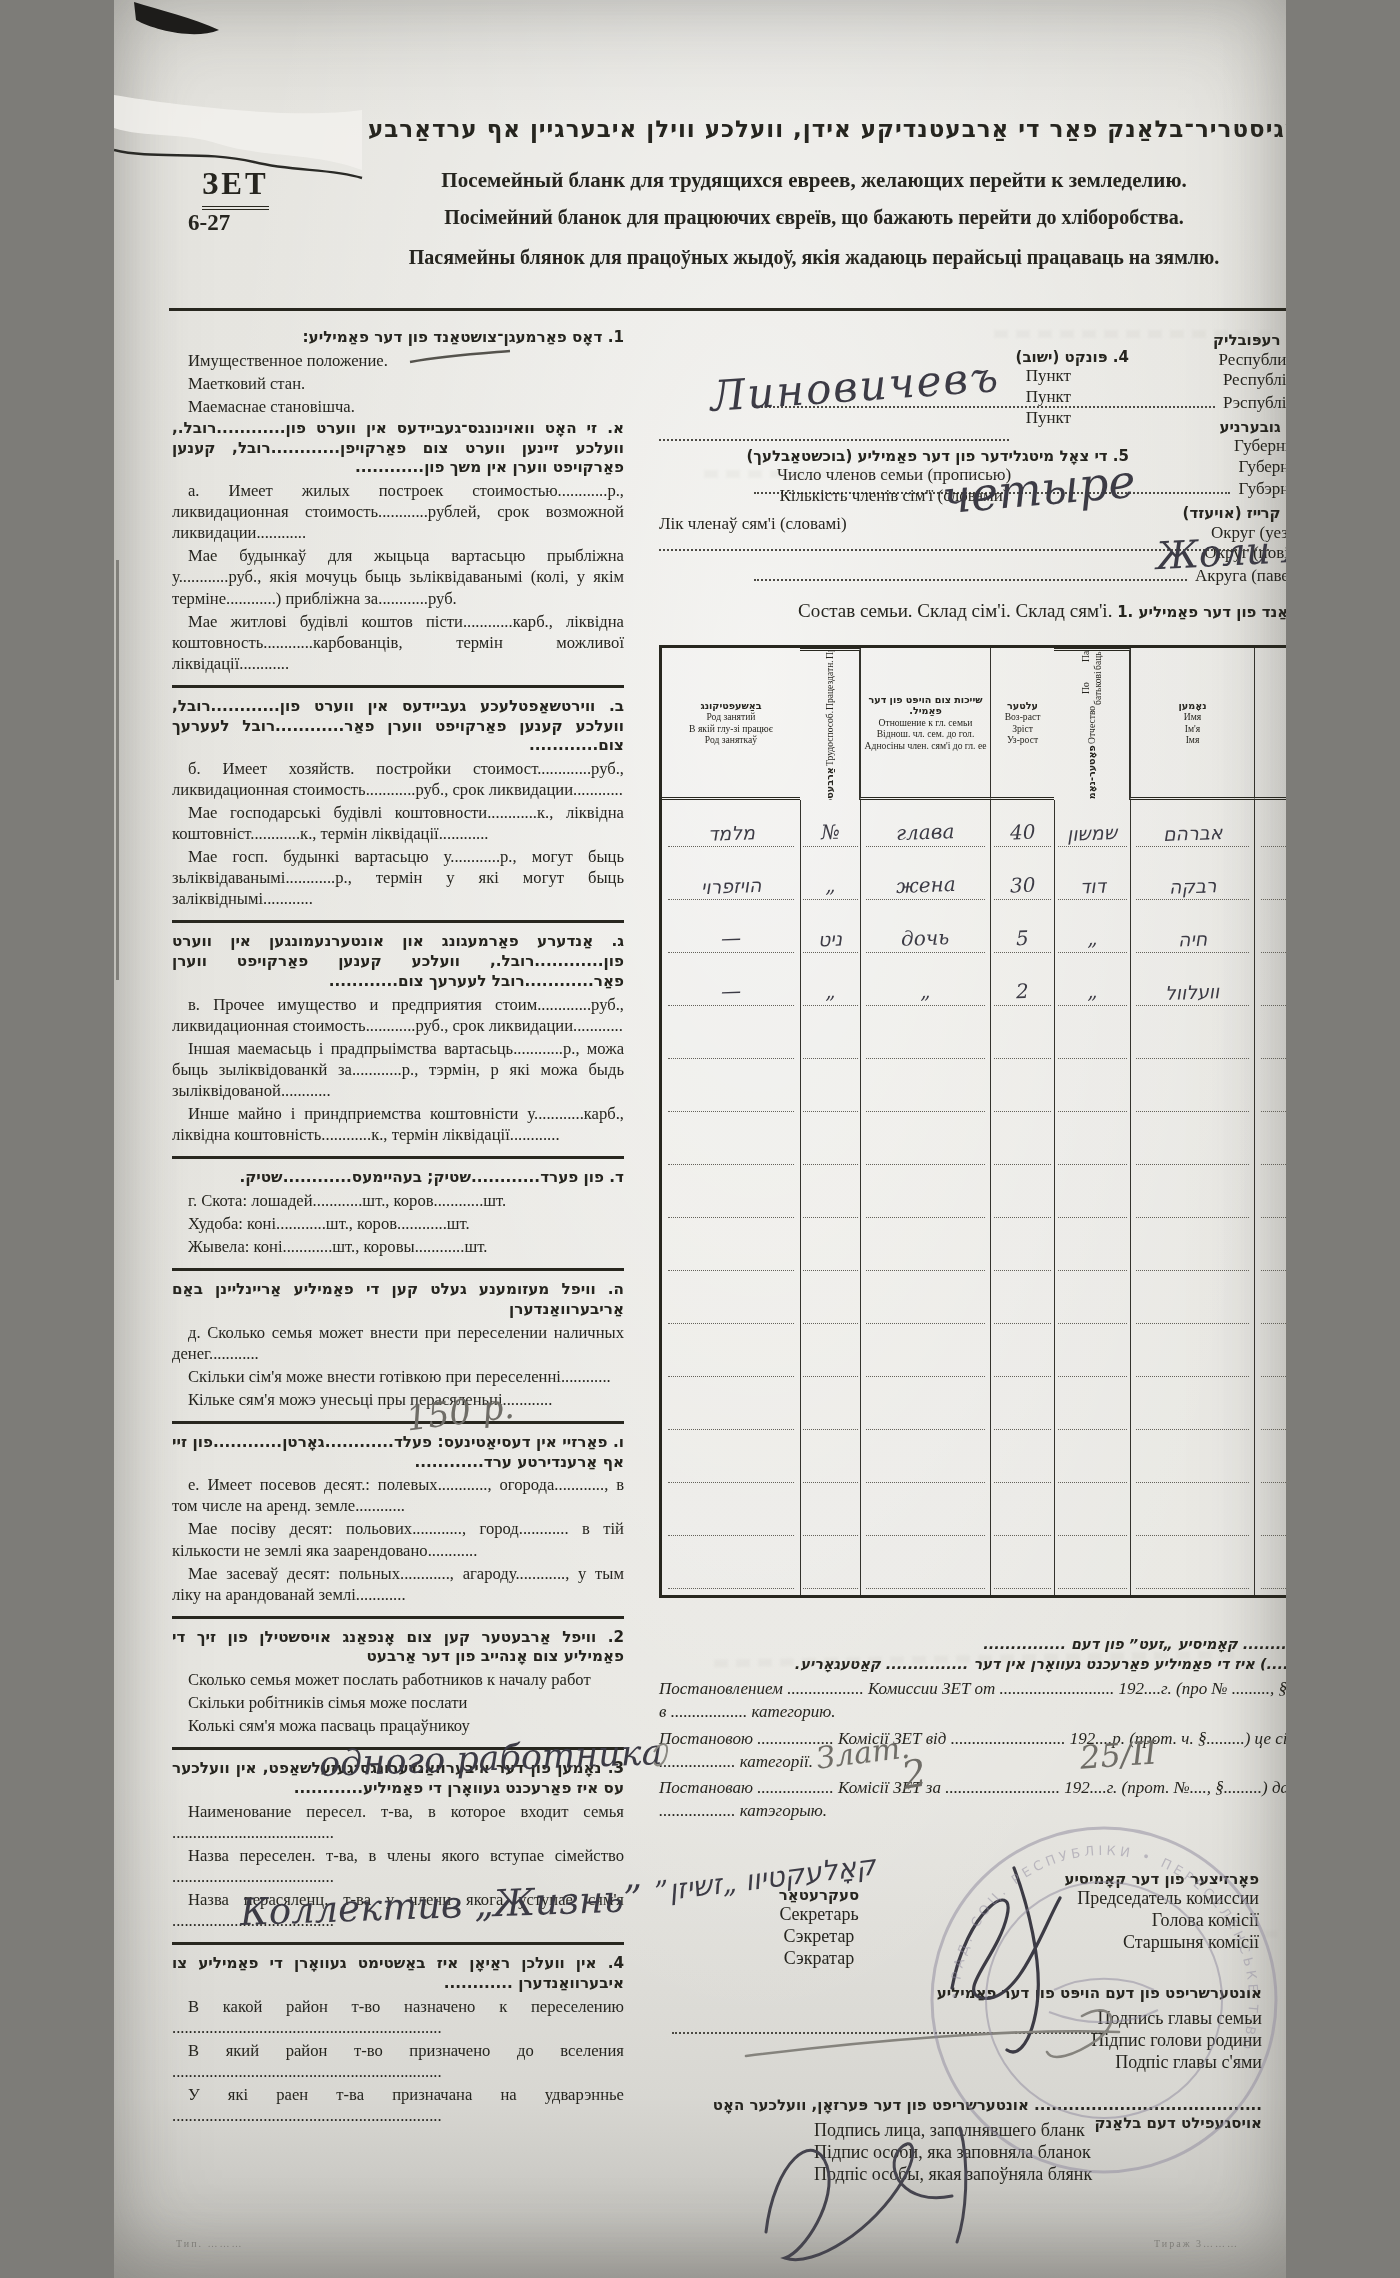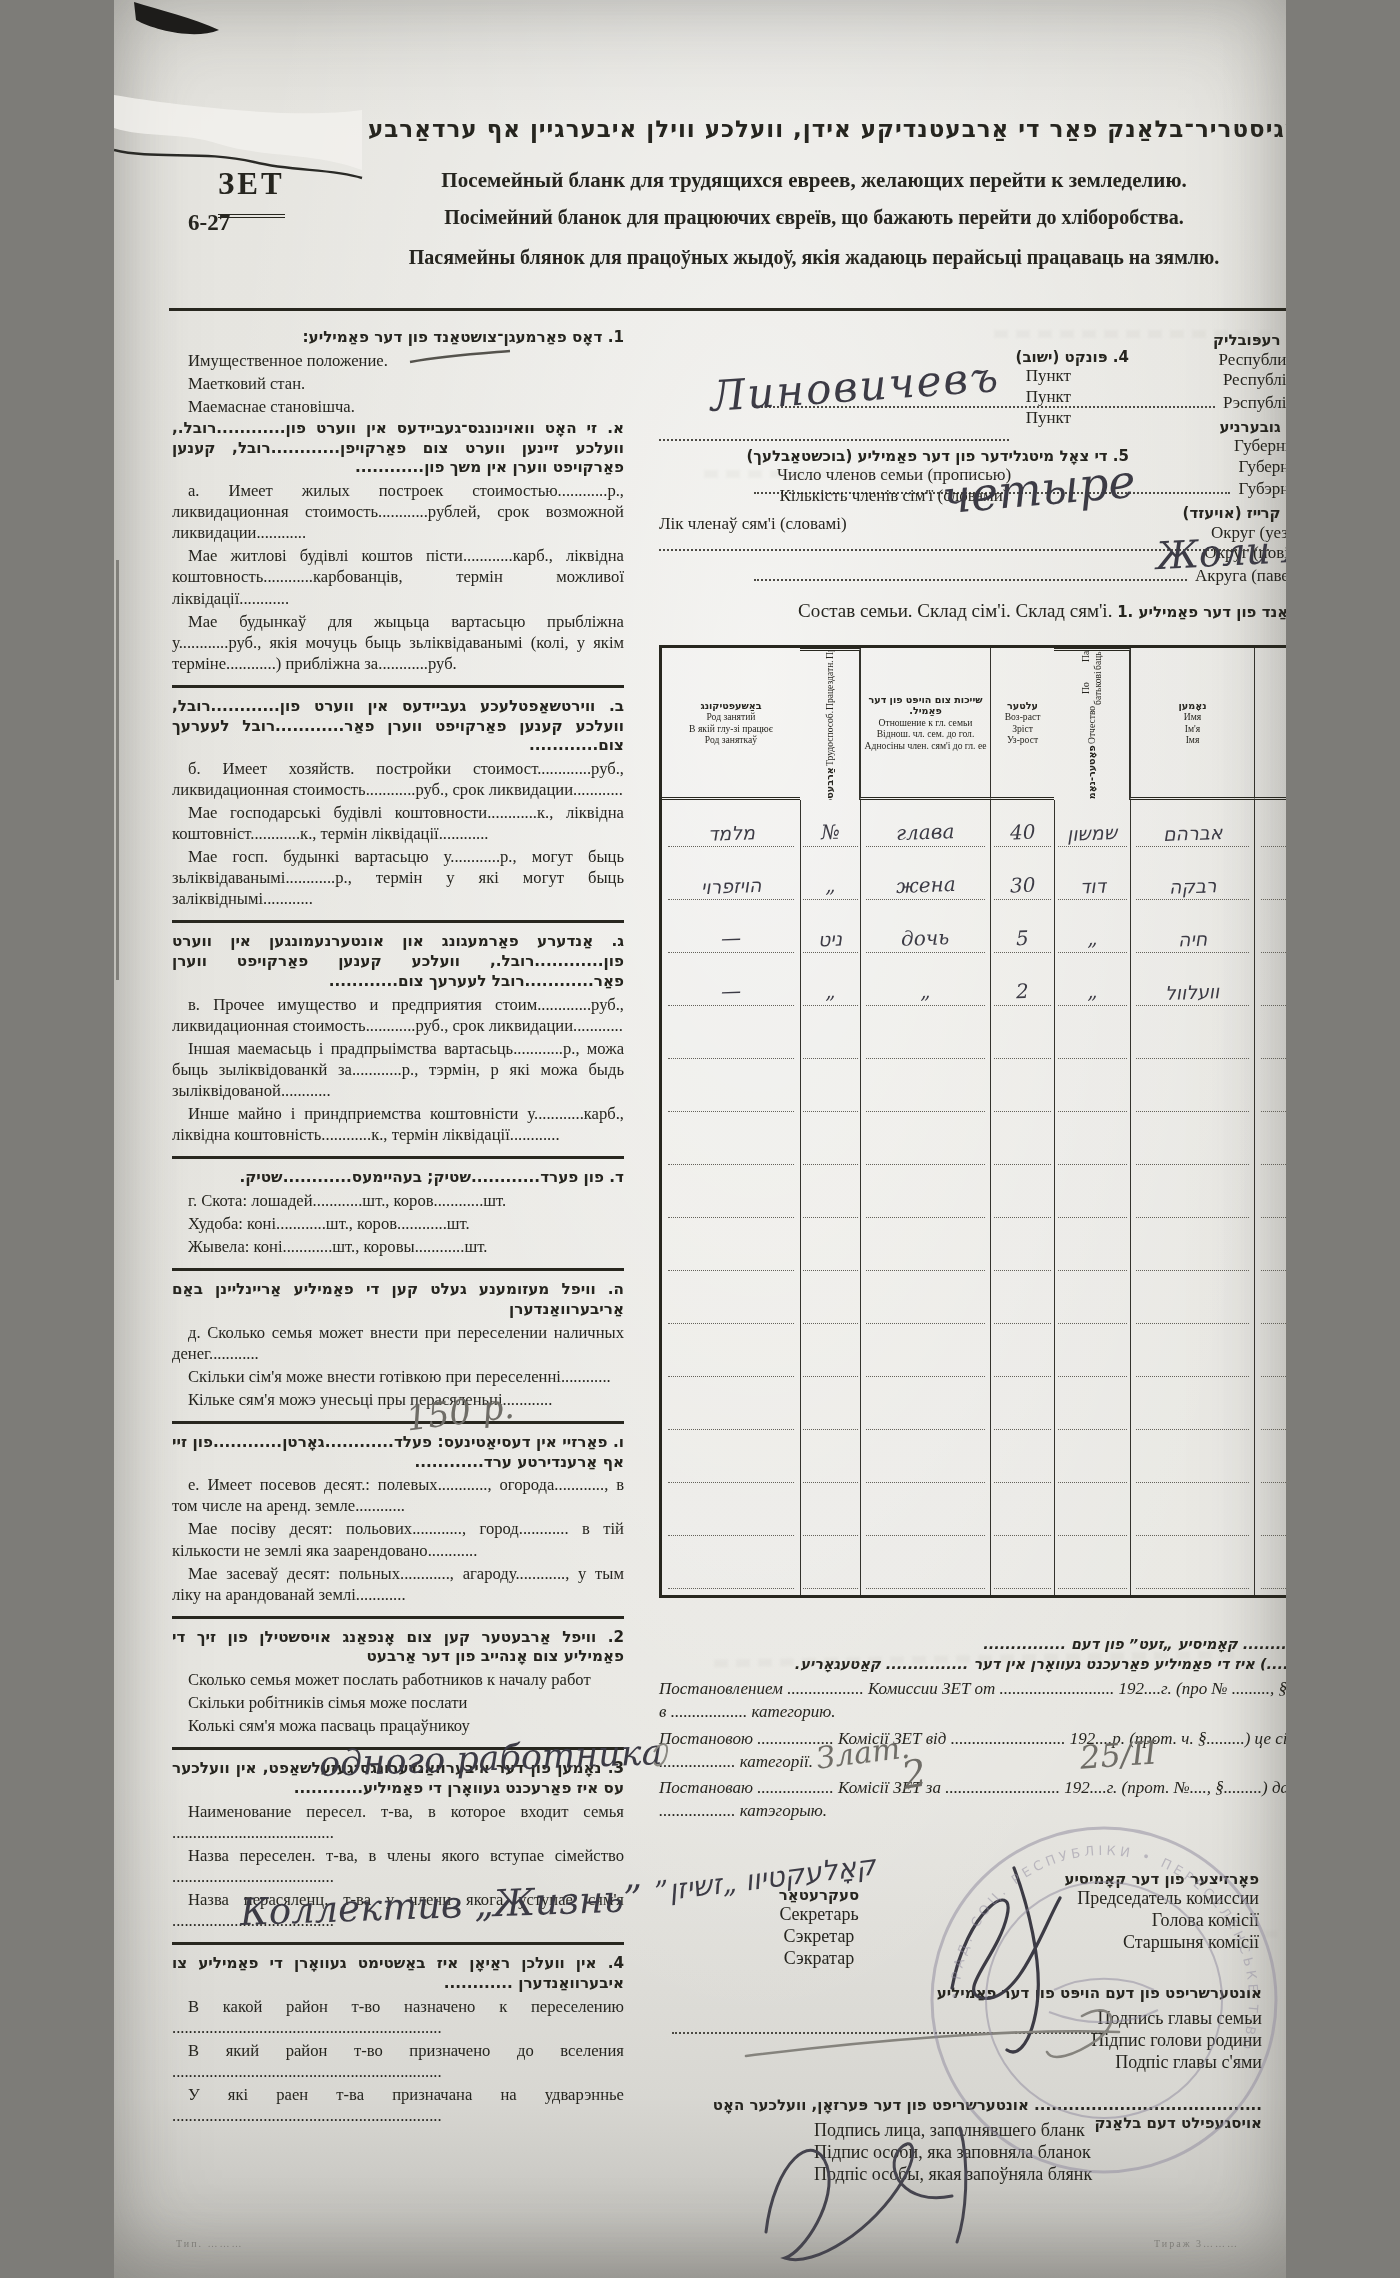--- a/index.html
+++ b/index.html
@@ -12,21 +12,21 @@
     font-family:"Liberation Serif",serif;color:#26251f;}
   .abs{position:absolute;}
   .cy{font-family:"Liberation Serif",serif;}
   .yi{font-family:"DejaVu Sans",sans-serif;direction:rtl;text-align:right;font-weight:bold;}
   .hw{font-family:"DejaVu Serif","DejaVu Sans",serif;font-style:italic;color:#3c3b45;white-space:nowrap;}
   .pencil{color:#6f6d67;}
   .rule{border-top:3px solid #28271f;}
   
   .topyi{top:116px;left:40px;width:1352px;font-size:23px;letter-spacing:1px;}
   .title{left:250px;width:900px;text-align:center;font-weight:bold;}
-  .zet{top:166px;left:104px;font-size:31px;font-weight:bold;letter-spacing:3px;border-bottom:4px double #28271f;padding-bottom:12px;}
+  .zet{top:166px;left:88px;font-size:31px;font-weight:bold;letter-spacing:3px;border-bottom:4px double #28271f;padding-bottom:4px;}
   .yearfrag{top:210px;left:74px;font-size:23px;font-weight:bold;}
   .komerd{top:162px;left:1178px;font-size:30px;border-bottom:3px solid #28271f;padding-bottom:4px;letter-spacing:4px;}
   .yearright{top:232px;left:1232px;font-size:20px;font-weight:bold;letter-spacing:1px;}
   
   #leftcol{top:326px;left:58px;width:452px;}
   #leftcol p{margin:2px 0;font-size:16.6px;line-height:1.27;text-align:justify;}
   #leftcol p.cy{text-indent:16px;}
   #leftcol p.yi{font-size:15.2px;line-height:1.3;text-indent:0;}
   #leftcol .rule{margin:11px 0 9px;}
   
@@ -94,22 +94,22 @@
   <div class="abs rule" style="top:308px;left:55px;width:1337px;"></div>
 
   <div id="leftcol" class="abs">
       <div>
         <p class="yi">1. דאָס פאַרמעגן־צושטאַנד פון דער פאַמיליע:</p>
         <p class="cy">Имущественное положение.</p>
         <p class="cy">Маетковий стан.</p>
         <p class="cy">Маемаснае становішча.</p>
         <p class="yi">א. זי האָט וואוינונגס־געביידעס אין ווערט פון............רובל., וועלכע זיינען ווערט צום פאַרקויפן............רובל, קענען פאַרקויפט ווערן אין משך פון............</p>
         <p class="cy">а. Имеет жилых построек стоимостью............р., ликвидационная стоимость............рублей, срок возможной ликвидации............</p>
+        <p class="cy">Мае будынкаў для жыцьца вартасьцю прыбліжна у............руб., якія мочуць быць зьліквідаванымі (колі, у якім терміне............) прибліжна за............руб.</p>
         <p class="cy">Мае житлові будівлі коштов пісти............карб., ліквідна коштовность............карбованців, термін можливої ліквідації............</p>
-        <p class="cy">Мае будынкаў для жыцьца вартасьцю прыбліжна у............руб., якія мочуць быць зьліквідаванымі (колі, у якім терміне............) прибліжна за............руб.</p>
       </div>
       <div class="rule"></div>
       <div>
         <p class="yi">ב. ווירטשאַפטלעכע געביידעס אין ווערט פון............רובל, וועלכע קענען פאַרקויפט ווערן פאַר............רובל לעערעך צום............</p>
         <p class="cy">б. Имеет хозяйств. постройки стоимост.............руб., ликвидационная стоимость............руб., срок ликвидации............</p>
         <p class="cy">Мае господарські будівлі коштовности............к., ліквідна коштовніст............к., термін ліквідації............</p>
         <p class="cy">Мае госп. будынкі вартасьцю у............р., могут быць зьліквідаванымі............р., термін у які могут быць заліквіднымі............</p>
       </div>
       <div class="rule"></div>
       <div>

